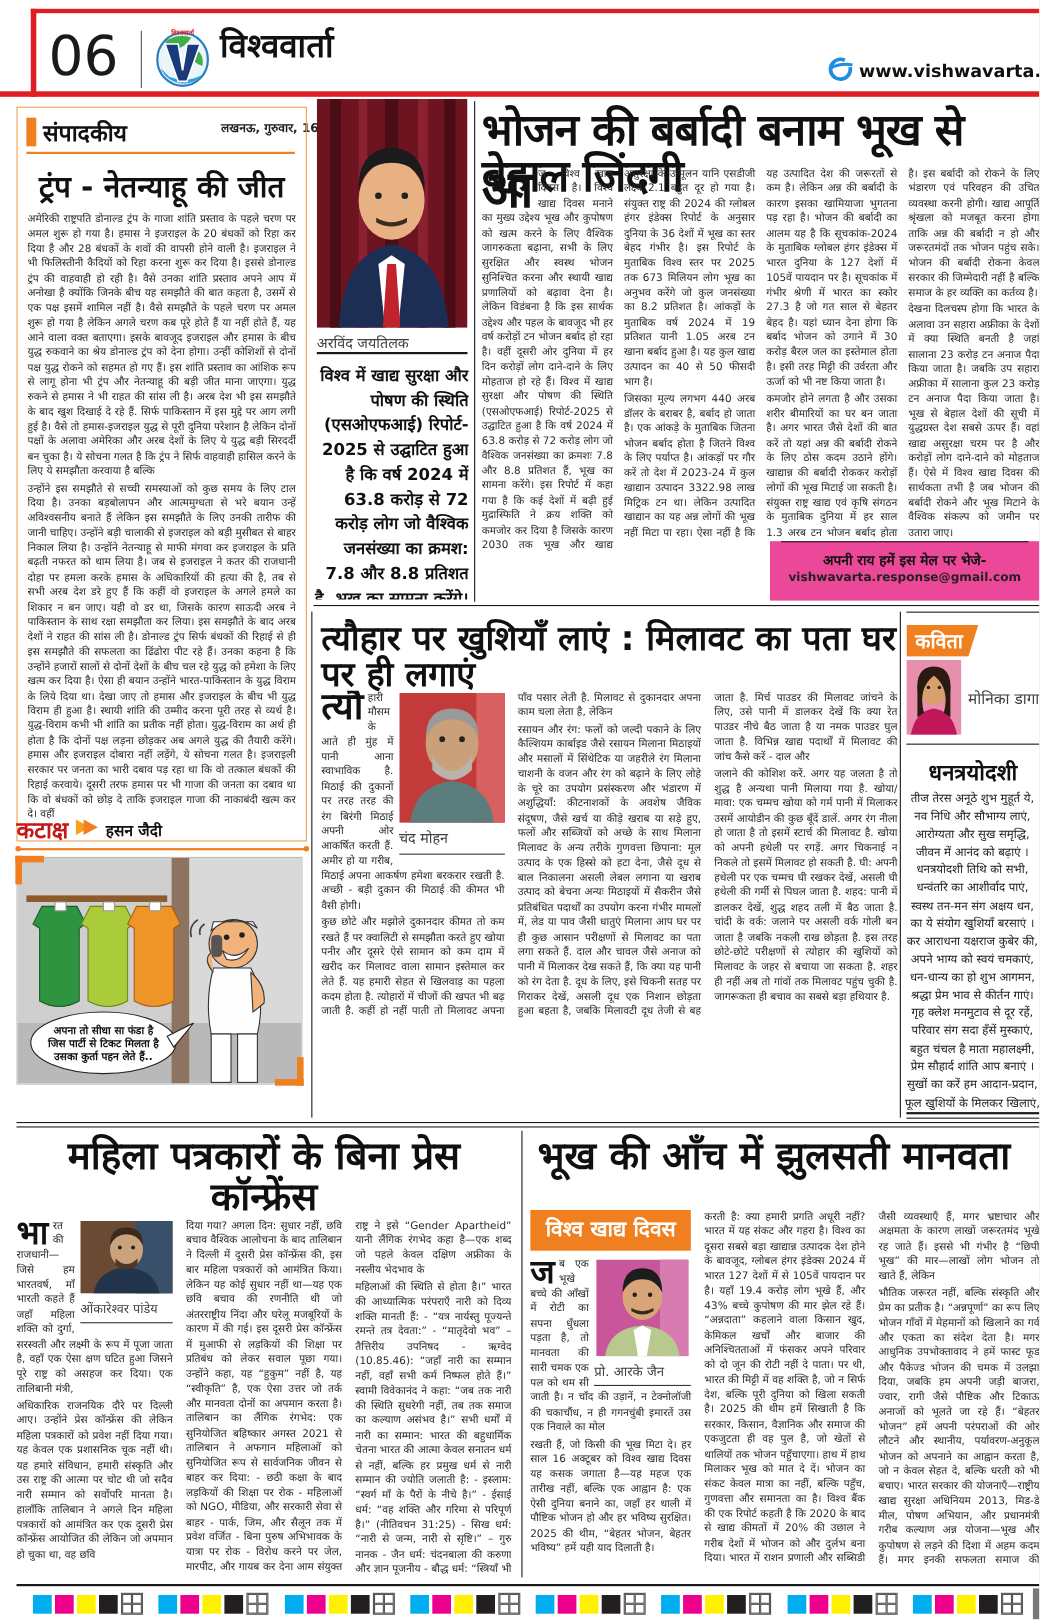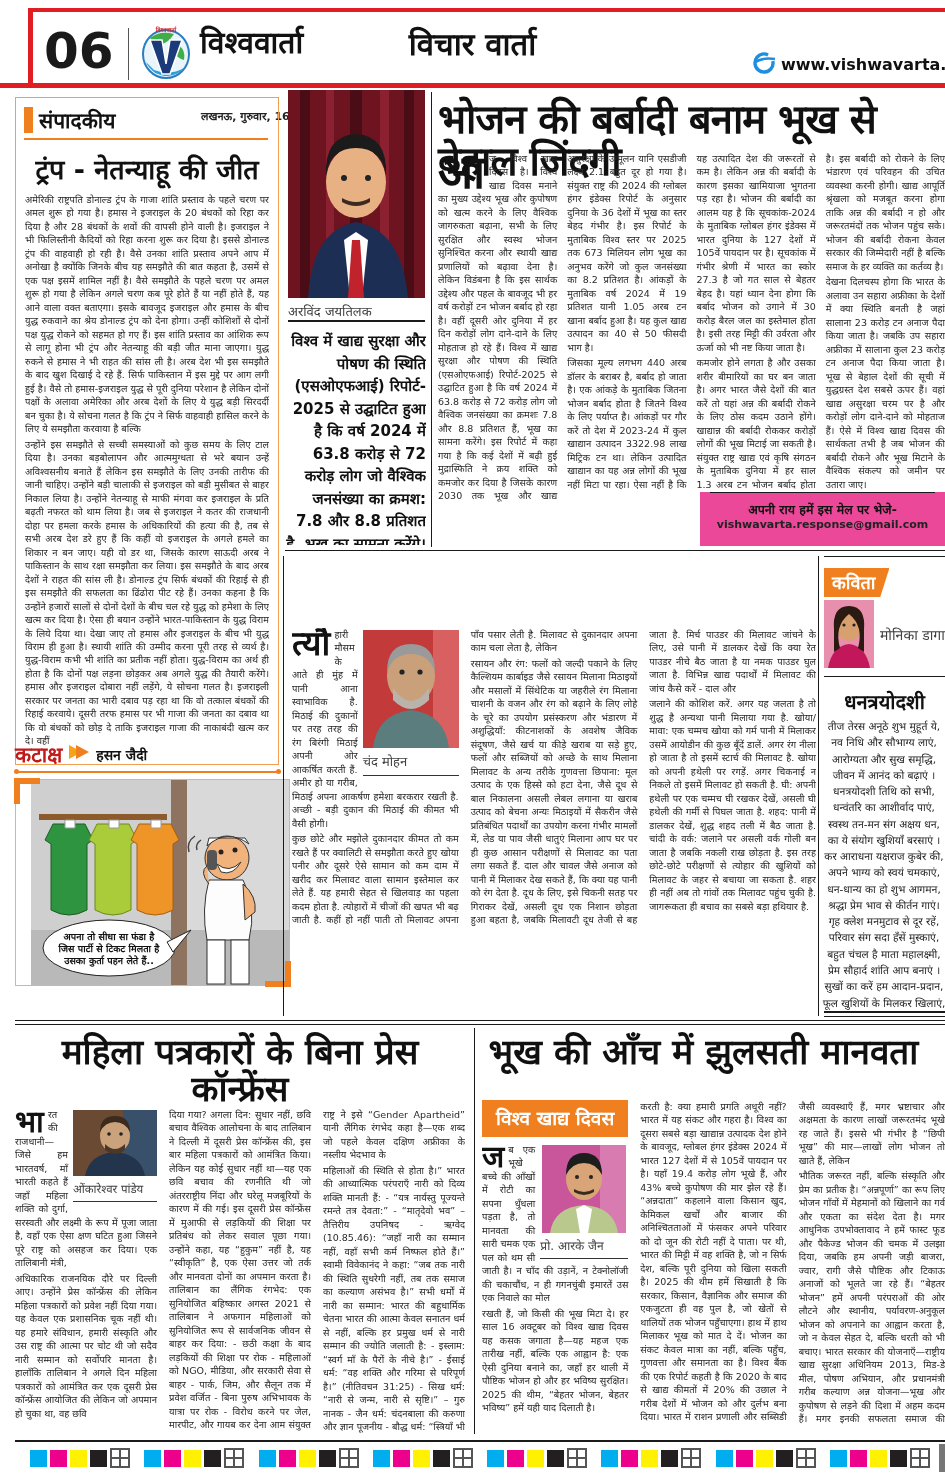--- a/index.html
+++ b/index.html
@@ -3,21 +3,21 @@
 <meta charset="utf-8">
 <style>
   html,body{margin:0;padding:0;background:#e9e9e9;}
   #page{position:relative;width:945px;height:1474px;background:#ffffff;margin:0 auto;
         font-family:"DejaVu Sans",sans-serif;color:#222;overflow:hidden;}
   .abs{position:absolute;}
   .rule{background:#1a1a1a;}
   .orange{background:#ef7f1f;}
   .red{background:#e01d23;}
   
-  .pagenum{font-size:50px;font-weight:bold;color:#1a1a1a;line-height:1;}
+  .pagenum{font-size:50px;font-weight:normal;color:#1a1a1a;line-height:1;}
   .masthead{font-size:30px;font-weight:bold;color:#111;line-height:1;}
   .dateline{font-size:11px;font-weight:bold;color:#222;margin-top:44px;}
   .sectiontitle{font-size:31px;font-weight:bold;color:#111;}
   .website{font-size:16px;font-weight:bold;color:#111;}
   
   .ed-panel{border:1px solid #f0a050;}
   .label-tag{font-size:21px;font-weight:bold;color:#111;}
   .ed-head{font-size:27px;font-weight:bold;color:#111;text-align:center;}
   .bodytext{font-size:9.5px;line-height:1.42;text-align:justify;color:#2a2a2a;overflow:hidden;}
   .bodytext p{margin:0 0 2px 0;}
@@ -69,21 +69,20 @@
       <path d="M6 38 A23 24 0 0 0 44 44 Q30 52 14 46 Z" fill="#2a9fd8"></path>
       <path d="M10 14 Q20 6 34 10 Q28 20 16 22 Z" fill="#3fae49"></path>
       <path d="M36 20 Q46 24 44 36 Q36 34 34 26 Z" fill="#3fae49"></path>
       <path d="M10 16 L22 16 L26 40 L30 16 L42 16 L30 50 L22 50 Z" fill="#1b3a7a" stroke="#ffffff" stroke-width="1.5"></path>
       <text x="26" y="8" font-size="6" fill="#d22" text-anchor="middle" font-weight="bold">विश्ववार्ता</text>
     </svg>
   </div>
   <div class="abs masthead" style="left:200px;top:28px;">विश्ववार्ता</div>
   <div class="abs dateline" style="left:201px;top:64px;">लखनऊ,  गुरुवार, 16 अक्टूबर 2025</div>
 
-  <div class="abs sectiontitle" style="left:0;top:22px;width:945px;text-align:center;">विचार वार्ता</div>
 
   <div class="abs" style="left:752px;top:50px;display:flex;align-items:center;gap:5px;">
     <span>
       <svg width="24" height="24" viewBox="0 0 24 24">
         <circle cx="12" cy="13" r="9" fill="none" stroke="#1e8fe0" stroke-width="3.4" stroke-dasharray="40 8" transform="rotate(40 12 13)"></circle>
         <path d="M3 12 Q12 7 23 9" stroke="#1e8fe0" stroke-width="2.6" fill="none"></path>
       </svg>
     </span>
     <span class="website">www.vishwavarta.com</span>
   </div>
@@ -109,21 +108,21 @@
             <path d="M1 1 L14 8 L1 15 Z" fill="#f6a21a"></path>
             <path d="M8 1 L21 8 L8 15 Z" fill="#f07f1f"></path>
           </svg>
       </span>
       <span class="cartoon-author">हसन जैदी</span>
     </div>
     <div class="orange" style="height:2px;margin-top:3px;position:relative;">
       <div style="position:absolute;left:-1px;top:-2px;width:5px;height:5px;border-radius:50%;background:#f07f1f;"></div>
       <div style="position:absolute;right:-1px;top:-2px;width:5px;height:5px;border-radius:50%;background:#f07f1f;"></div>
     </div>
-    <div style="position:relative;margin-top:6px;border:1px solid #bbb;width:258px;height:205px;padding-left:15px;">
+    <div style="position:relative;margin-top:6px;border:1px solid #bbb;width:258px;height:205px;">
       <div class="abs orange" style="left:-2px;top:-2px;width:26px;height:6px;"></div>
       <div class="abs orange" style="left:-2px;top:-2px;width:6px;height:26px;"></div>
       <div class="abs orange" style="right:-2px;bottom:-2px;width:26px;height:6px;"></div>
       <div class="abs orange" style="right:-2px;bottom:-2px;width:6px;height:26px;"></div>
       <svg width="258" height="205" viewBox="0 0 258 205">
         <rect width="258" height="205" fill="#d9d9d9"></rect>
         <rect x="0" y="150" width="258" height="55" fill="#b9b9b9"></rect>
         <rect x="0" y="0" width="140" height="150" fill="#cfcfcf"></rect>
         <rect x="140" y="0" width="16" height="205" fill="#8d7360"></rect>
         <rect x="8" y="34" width="128" height="6" fill="#8d5a2b"></rect>
@@ -195,20 +194,21 @@
 
   <div class="abs" style="left:700px;top:492px;width:245px;height:54px;background:#ec4899;">
     <div class="hline" style="width:225px;margin:0 auto;"></div>
     <div class="feedback" style="margin-top:8px;">अपनी राय हमें इस मेल पर भेजे-</div>
     <div class="feedback-mail">vishwavarta.response@gmail.com</div>
   </div>
 
   <div class="abs hline" style="left:285px;top:550px;width:660px;"></div>
 
   <div class="abs vline" style="left:283px;top:556px;height:460px;"></div>
+  <div class="abs headline-l" style="left:292px;top:565px;width:524px;">त्यौहार पर खुशियाँ लाएं : मिलावट का पता घर पर ही लगाएं</div>
 
   <div class="abs bodytext cols3" style="left:292px;top:628px;width:524px;height:388px;">
     <p>
       <span class="figwrap" style="width:96px;">
         <svg width="96" height="118" viewBox="0 0 96 118">
           <rect width="96" height="118" fill="#c23a3a"></rect>
           <rect x="70" width="26" height="118" fill="#d86060"></rect>
           <path d="M10 118 Q14 84 48 80 Q82 84 86 118 Z" fill="#5b7d7d"></path>
           <ellipse cx="48" cy="46" rx="24" ry="28" fill="#caa07a"></ellipse>
           <path d="M24 42 Q24 14 48 14 Q72 14 72 42 Q66 24 48 24 Q30 24 24 42Z" fill="#9a9a9a"></path>

